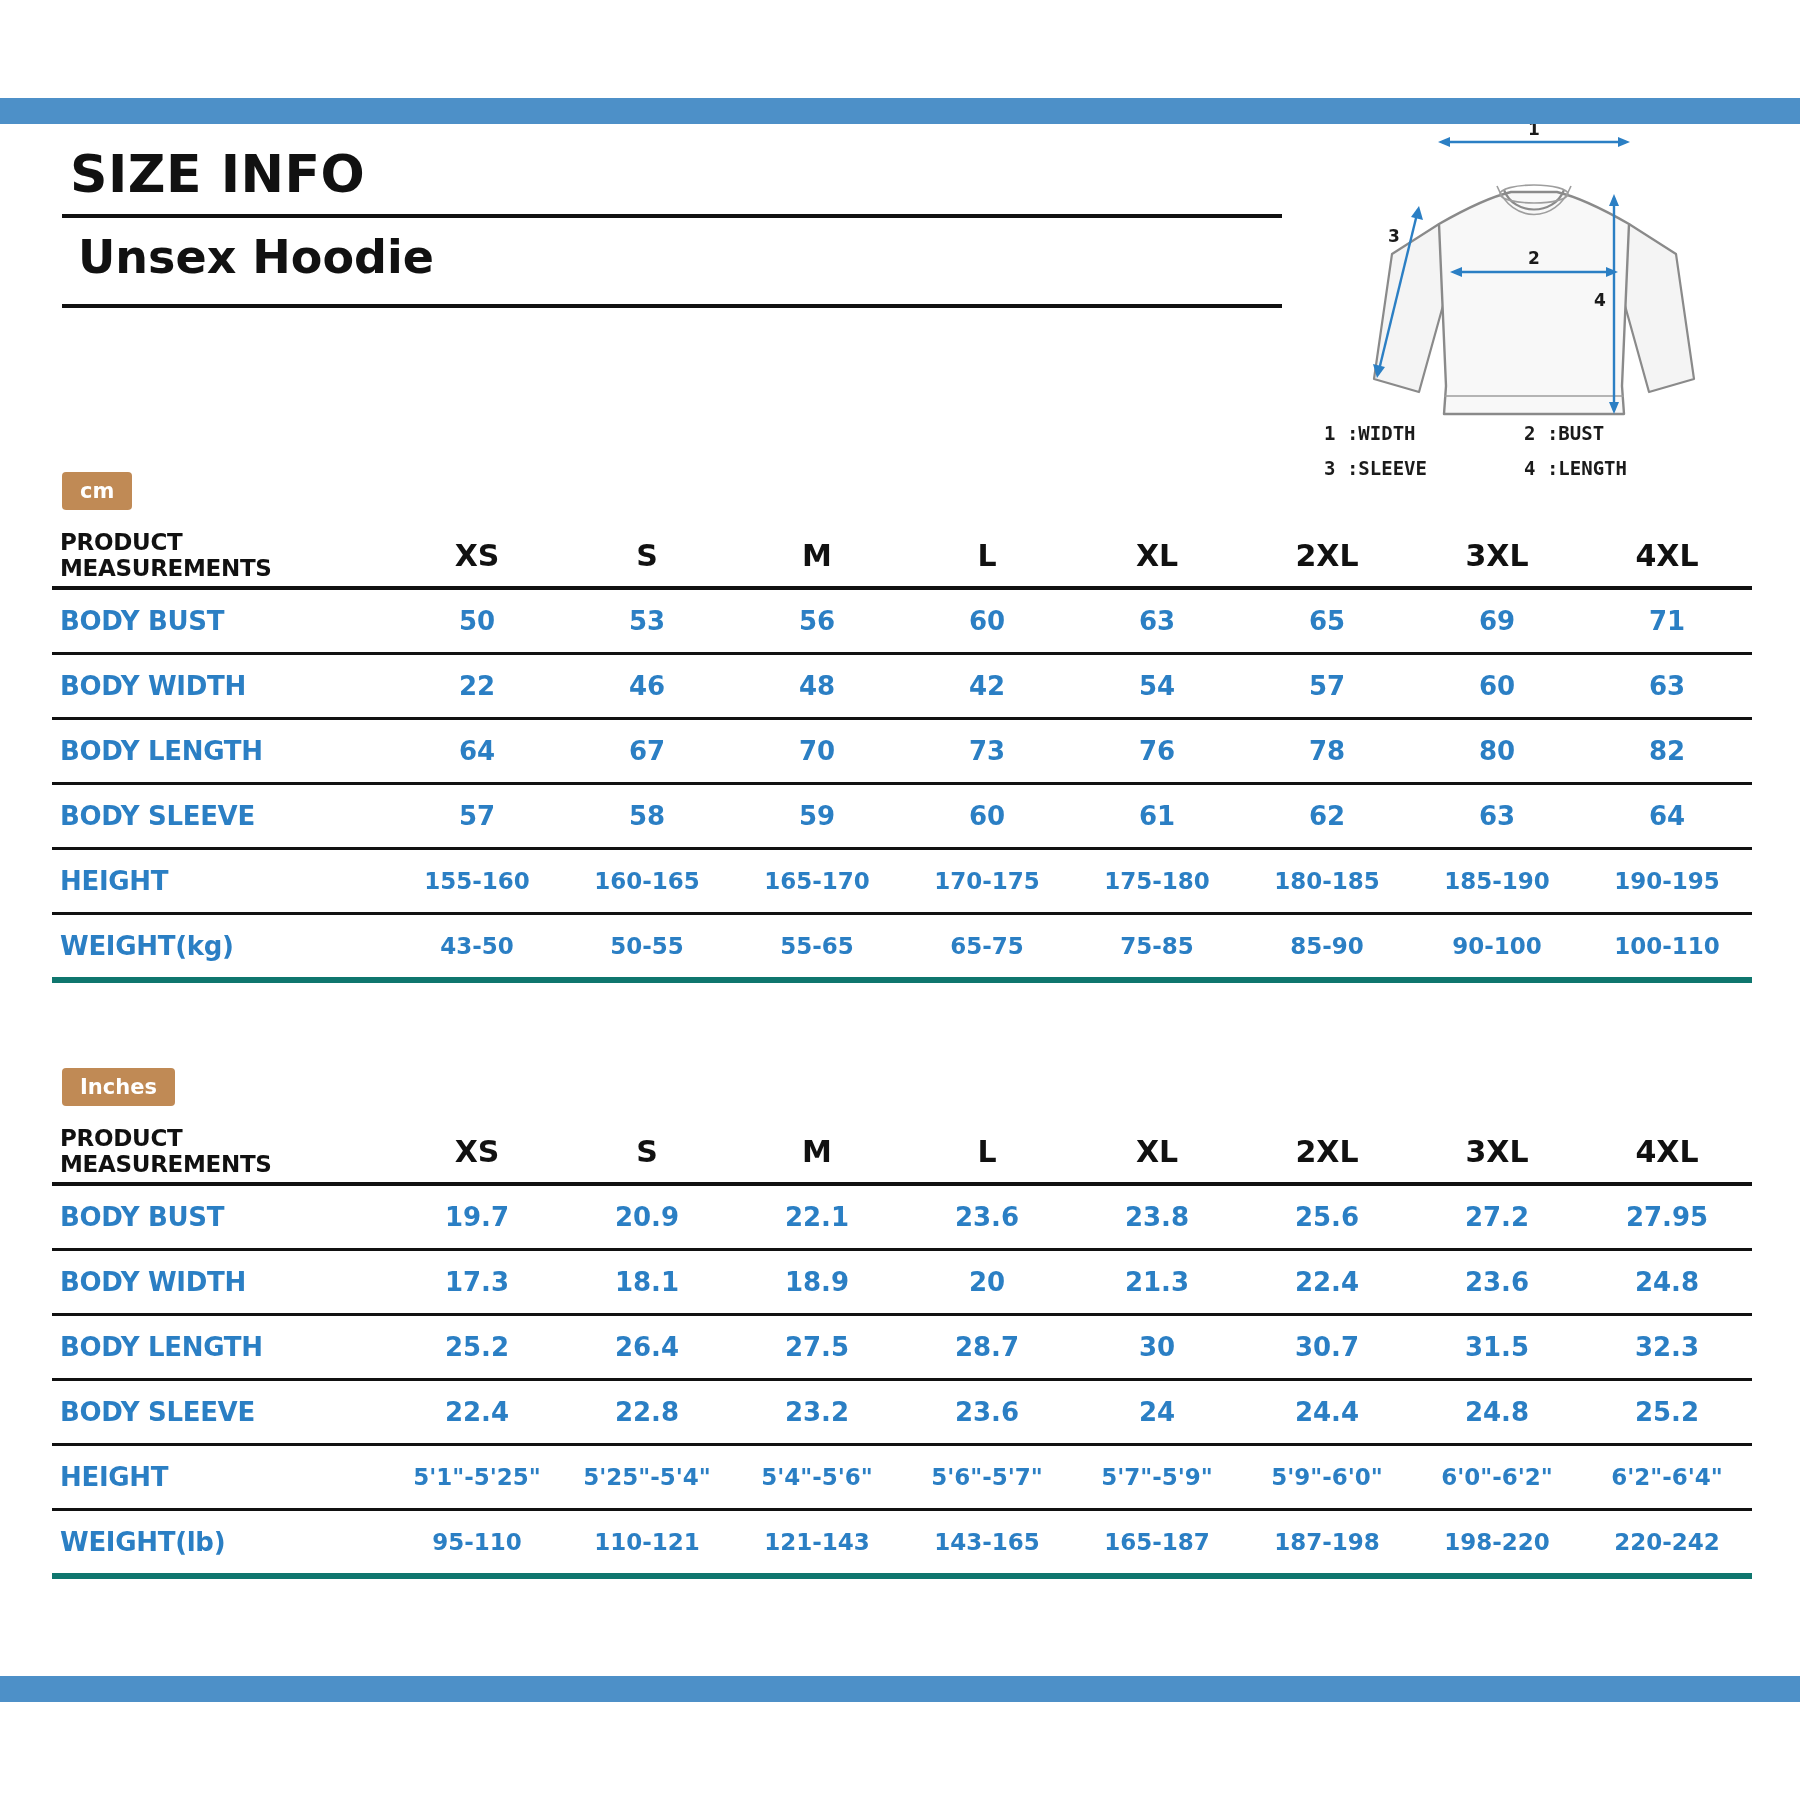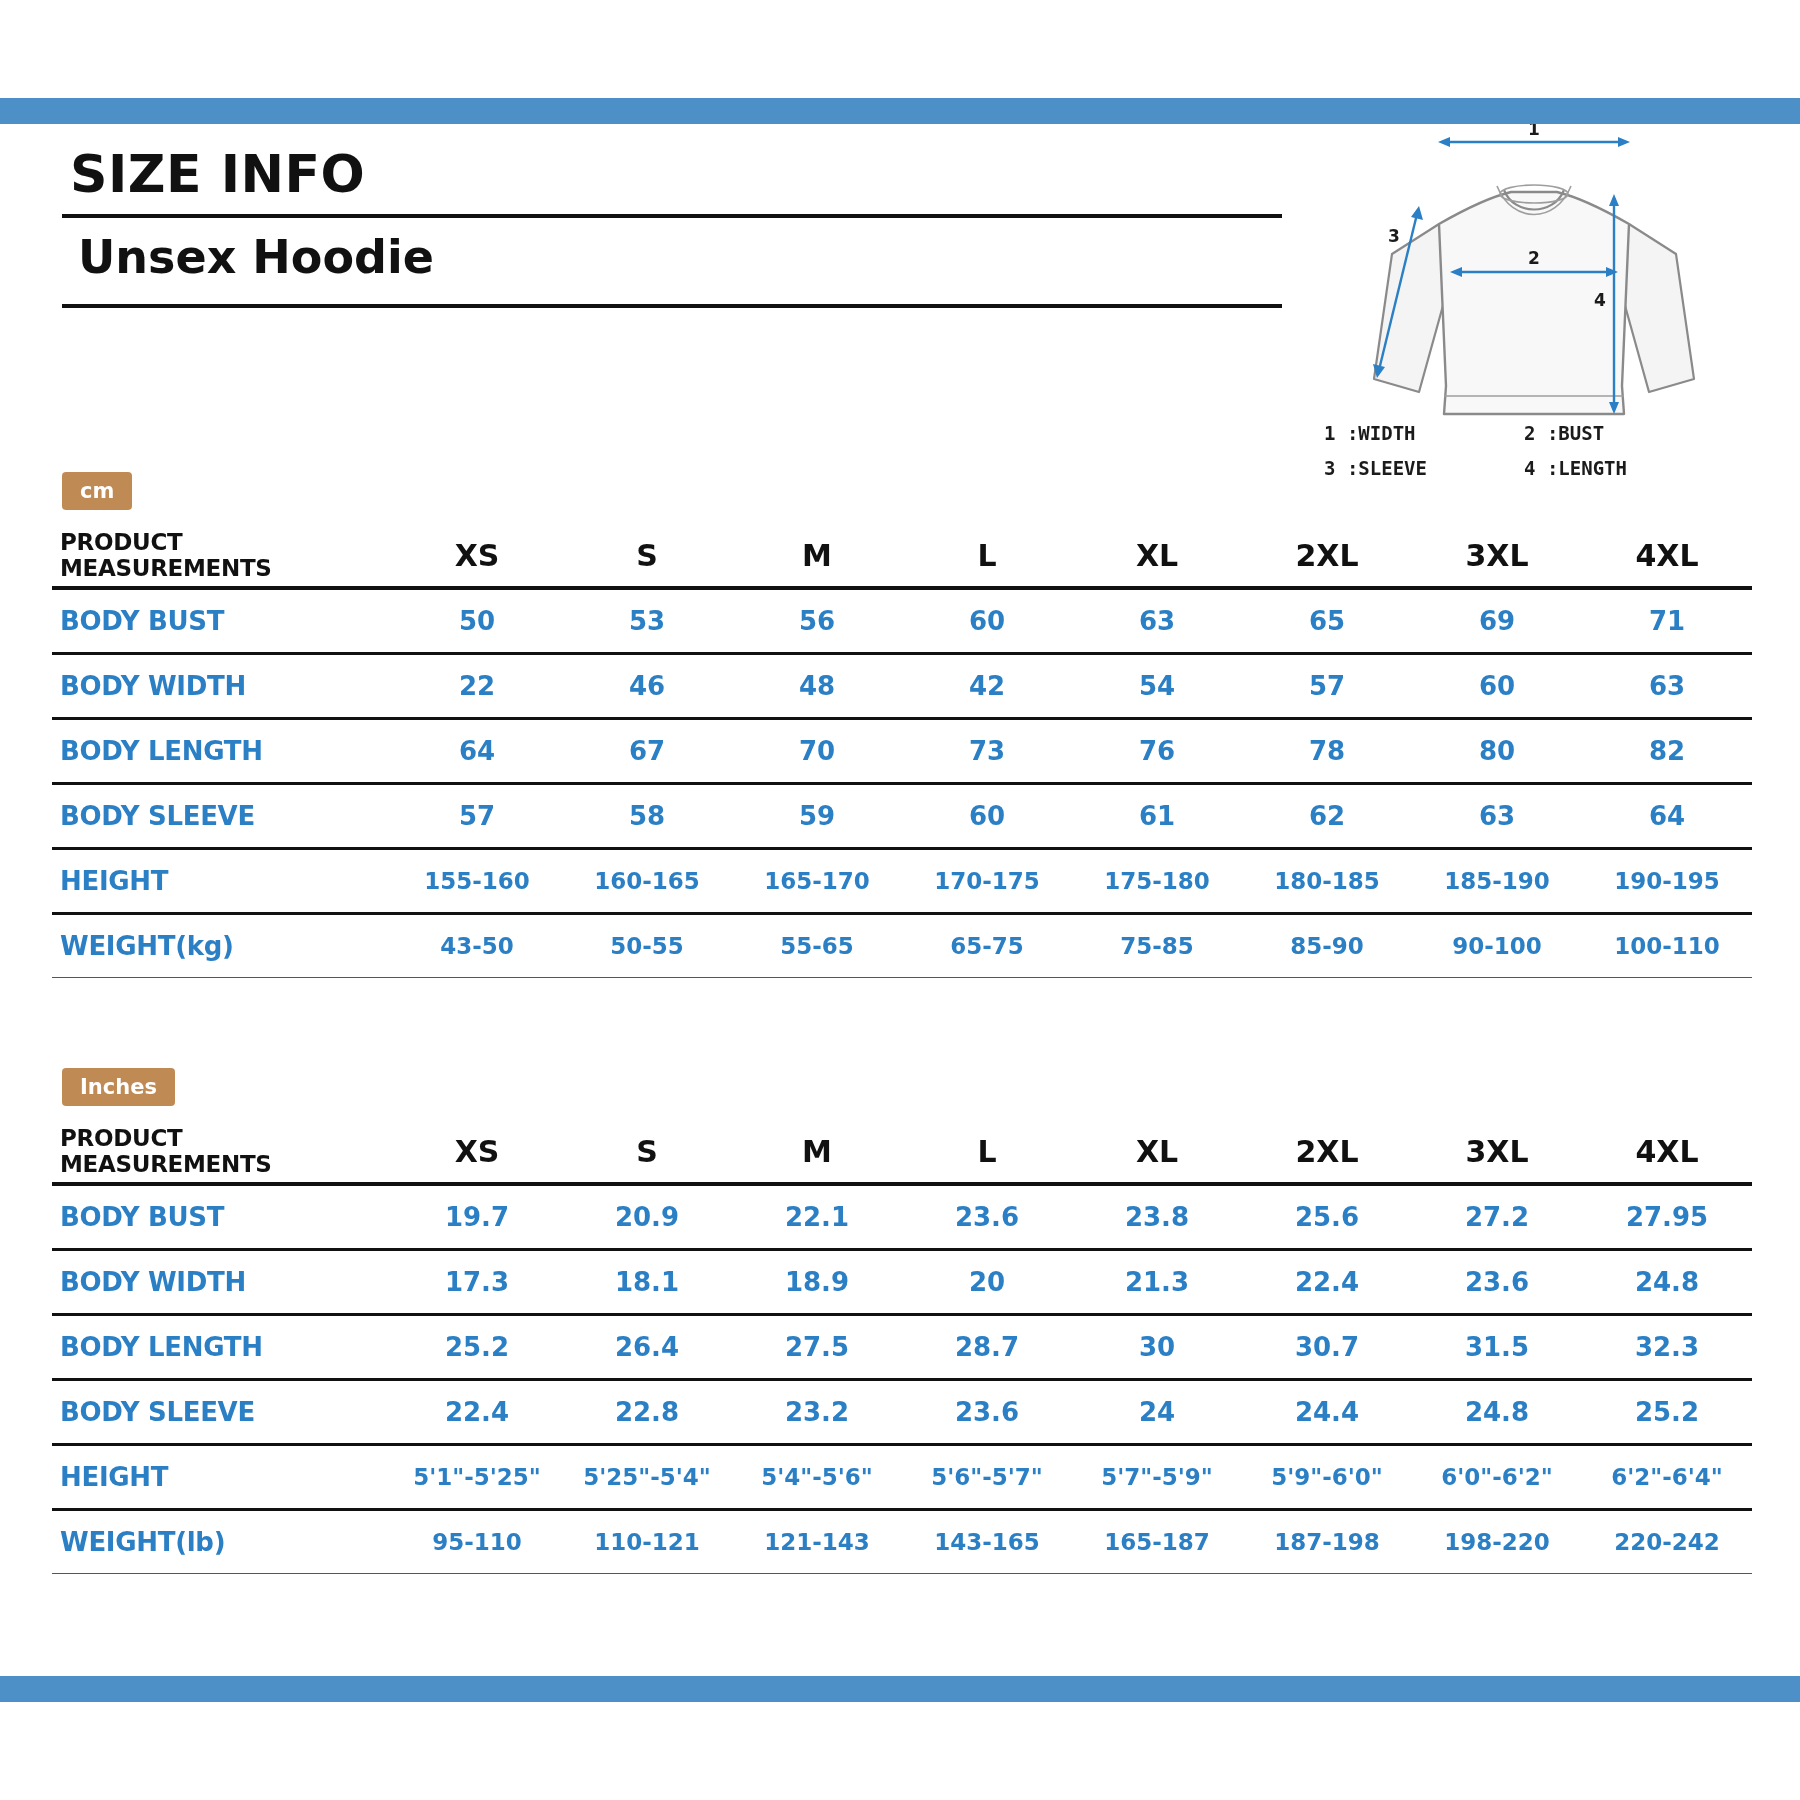--- a/index.html
+++ b/index.html
@@ -147,21 +147,21 @@
   table.size td.cell-val {
     font-size: 26px;
     font-weight: bold;
     color: #2b7fc4;
   }
   table.size td.cell-val.small {
     font-size: 23px;
   }
   table.size tr.hdr-row th { border-bottom: 4px solid #111111; margin-left: 30px; }
   table.size tbody tr td { border-bottom: 3px solid #111111; }
-  table.size tbody tr:last-child td { border-bottom: 1px solid #0f766e; }
+  table.size tbody tr:last-child td { border-bottom: 6px solid #0f766e; }
 </style>
 </head>
 <body>
 
 <div class="page">
 
   <div class="top-bar"></div>
   <div class="bottom-bar"></div>
 
   <div class="content">

